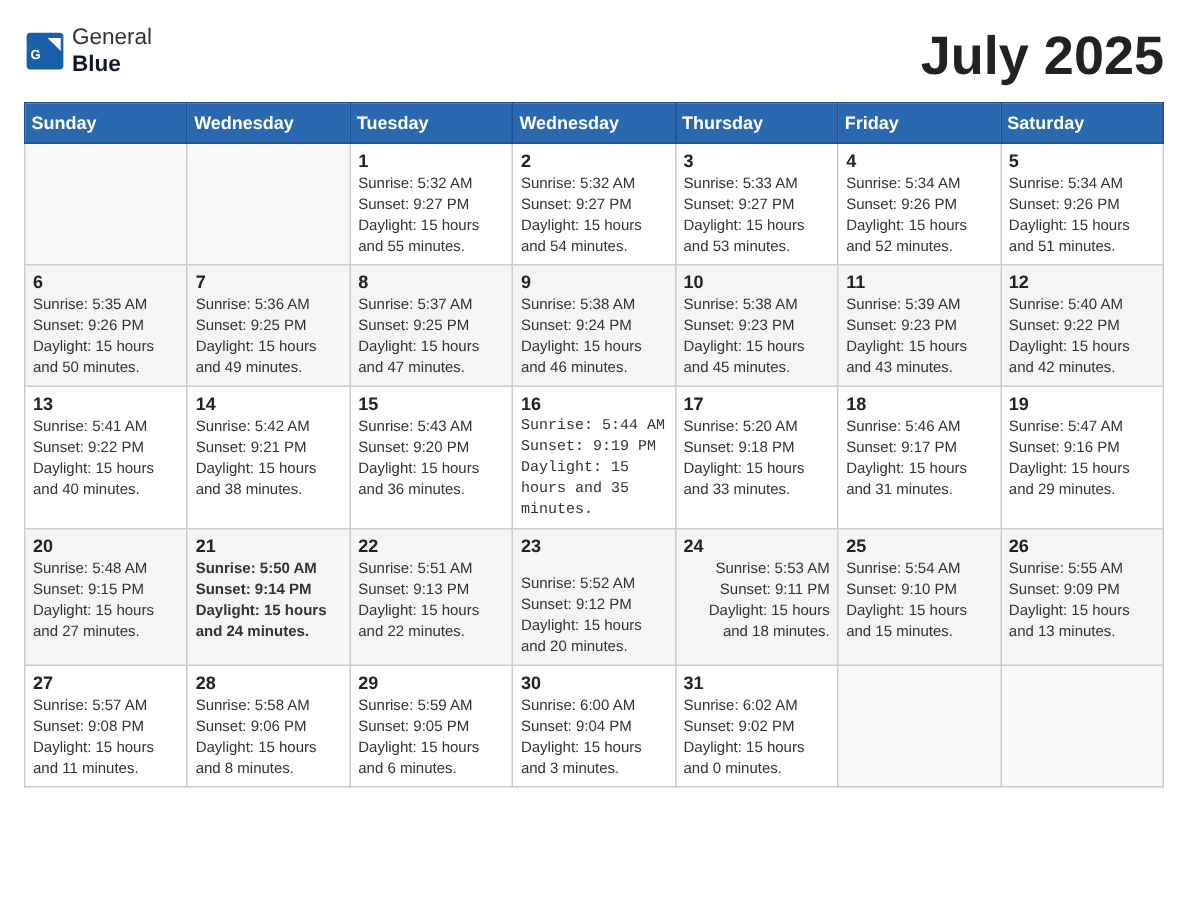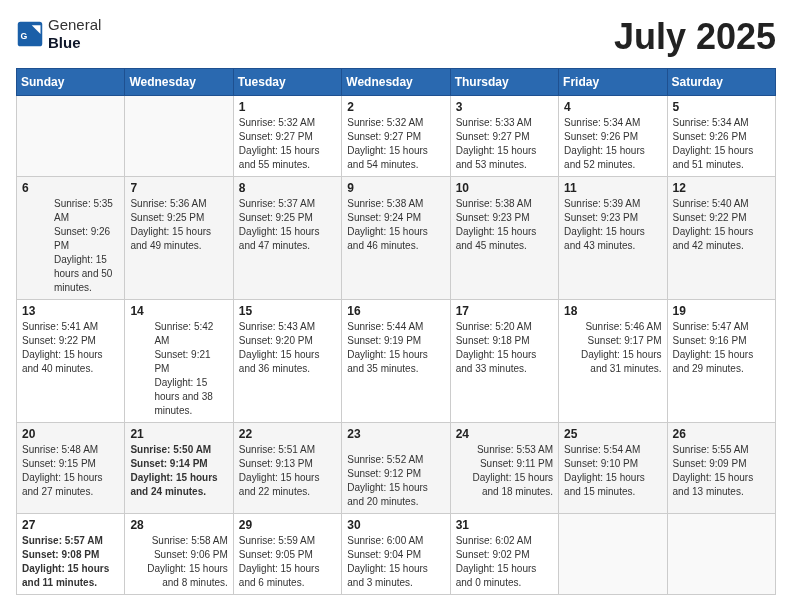--- a/index.html
+++ b/index.html
@@ -128,21 +128,21 @@
         <td>
           <div class="day-number">5</div>
           <div class="day-info" style="white-space: pre-line;">Sunrise: 5:34 AM
 Sunset: 9:26 PM
 Daylight: 15 hours and 51 minutes.</div>
         </td>
       </tr>
       <tr>
         <td>
           <div class="day-number">6</div>
-          <div class="day-info" style="white-space: pre-line; margin-left: 32px;">Sunrise: 5:35 AM
+          <div class="day-info" style="white-space: pre-line;">Sunrise: 5:35 AM
 Sunset: 9:26 PM
 Daylight: 15 hours and 50 minutes.</div>
         </td>
         <td>
           <div class="day-number">7</div>
           <div class="day-info" style="white-space: pre-line;">Sunrise: 5:36 AM
 Sunset: 9:25 PM
 Daylight: 15 hours and 49 minutes.</div>
         </td>
         <td>
@@ -178,45 +178,45 @@
       </tr>
       <tr>
         <td>
           <div class="day-number">13</div>
           <div class="day-info" style="white-space: pre-line;">Sunrise: 5:41 AM
 Sunset: 9:22 PM
 Daylight: 15 hours and 40 minutes.</div>
         </td>
         <td>
           <div class="day-number">14</div>
-          <div class="day-info" style="white-space: pre-line; margin-left: 24px;">Sunrise: 5:42 AM
+          <div class="day-info" style="white-space: pre-line;">Sunrise: 5:42 AM
 Sunset: 9:21 PM
 Daylight: 15 hours and 38 minutes.</div>
         </td>
         <td>
           <div class="day-number">15</div>
           <div class="day-info" style="white-space: pre-line;">Sunrise: 5:43 AM
 Sunset: 9:20 PM
 Daylight: 15 hours and 36 minutes.</div>
         </td>
         <td>
           <div class="day-number">16</div>
-          <div class="day-info" style="white-space: pre-line;">Sunrise: 5:44 AM
+          <div class="day-info" style="white-space: pre-line; font-family: Liberation Mono, monospace;">Sunrise: 5:44 AM
 Sunset: 9:19 PM
 Daylight: 15 hours and 35 minutes.</div>
         </td>
         <td>
           <div class="day-number">17</div>
           <div class="day-info" style="white-space: pre-line;">Sunrise: 5:20 AM
 Sunset: 9:18 PM
 Daylight: 15 hours and 33 minutes.</div>
         </td>
         <td>
           <div class="day-number">18</div>
-          <div class="day-info" style="white-space: pre-line; text-align: right;">Sunrise: 5:46 AM
+          <div class="day-info" style="white-space: pre-line;">Sunrise: 5:46 AM
 Sunset: 9:17 PM
 Daylight: 15 hours and 31 minutes.</div>
         </td>
         <td>
           <div class="day-number">19</div>
           <div class="day-info" style="white-space: pre-line;">Sunrise: 5:47 AM
 Sunset: 9:16 PM
 Daylight: 15 hours and 29 minutes.</div>
         </td>
       </tr>
@@ -260,27 +260,27 @@
         <td>
           <div class="day-number">26</div>
           <div class="day-info" style="white-space: pre-line;">Sunrise: 5:55 AM
 Sunset: 9:09 PM
 Daylight: 15 hours and 13 minutes.</div>
         </td>
       </tr>
       <tr>
         <td>
           <div class="day-number">27</div>
-          <div class="day-info" style="white-space: pre-line; font-weight: bold;">Sunrise: 5:57 AM
+          <div class="day-info" style="white-space: pre-line;">Sunrise: 5:57 AM
 Sunset: 9:08 PM
 Daylight: 15 hours and 11 minutes.</div>
         </td>
         <td>
           <div class="day-number">28</div>
-          <div class="day-info" style="white-space: pre-line; text-align: right;">Sunrise: 5:58 AM
+          <div class="day-info" style="white-space: pre-line;">Sunrise: 5:58 AM
 Sunset: 9:06 PM
 Daylight: 15 hours and 8 minutes.</div>
         </td>
         <td>
           <div class="day-number">29</div>
           <div class="day-info" style="white-space: pre-line;">Sunrise: 5:59 AM
 Sunset: 9:05 PM
 Daylight: 15 hours and 6 minutes.</div>
         </td>
         <td>

